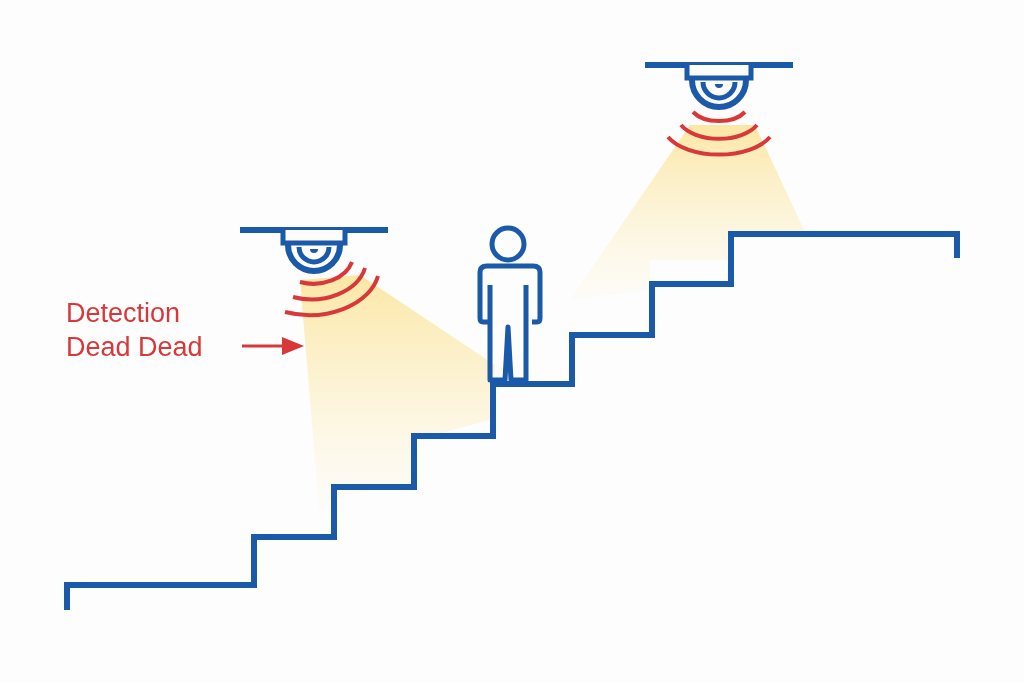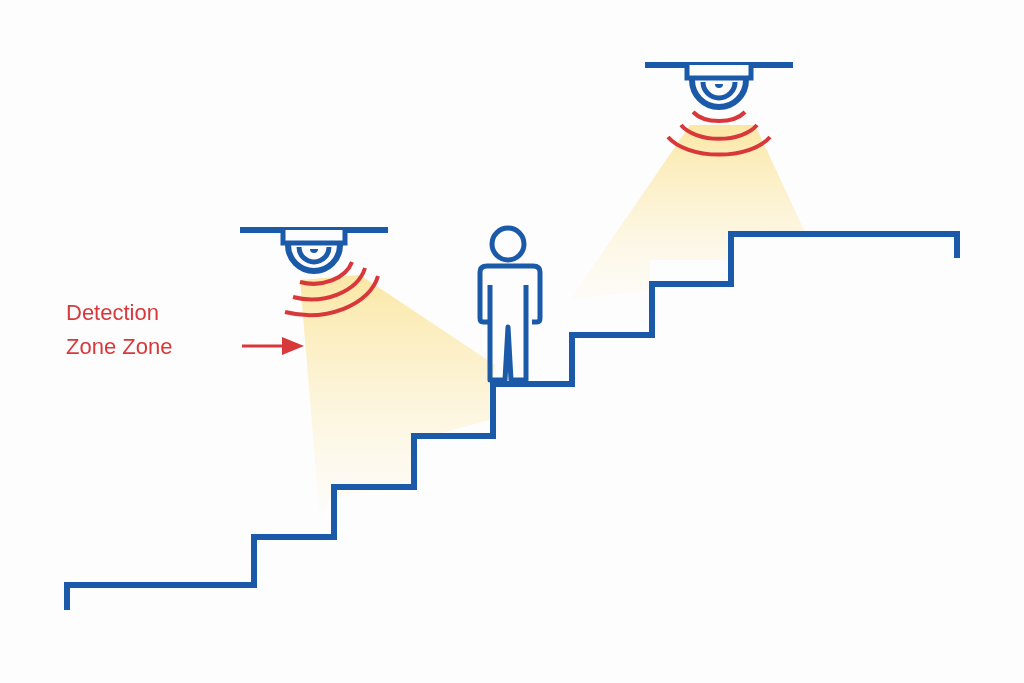--- a/index.html
+++ b/index.html
@@ -1,18 +1,18 @@
 <!DOCTYPE html>
 <html><head>
 <meta charset="utf-8">
 <style>
   html, body { margin:0; padding:0; background:#fdfdfe; }
   .canvas { position:relative; width:1024px; height:683px; overflow:hidden; background:#fdfdfe; }
   svg { position:absolute; left:0; top:0; }
-  .label { position:absolute; left:66px; top:296px; font-family:"Liberation Sans", sans-serif; font-size:22px; line-height:34px; color:#d8383a; }
+  .label { position:absolute; left:66px; top:296px; font-family:"Liberation Sans", sans-serif; font-size:27px; line-height:34px; color:#d8383a; }
 </style>
 </head>
 <body>
 
 <div class="canvas">
   <svg width="1024" height="683" viewBox="0 0 1024 683">
     <defs>
       <linearGradient id="beamL" x1="0" y1="0" x2="0" y2="1">
         <stop offset="0" stop-color="#fbe6a0" stop-opacity="0.95"></stop>
         <stop offset="1" stop-color="#fdf3d2" stop-opacity="0.1"></stop>
@@ -57,15 +57,15 @@
     </g>
 
     <g>
       <line x1="242" y1="346" x2="290" y2="346" stroke="#d8383a" stroke-width="3"></line>
       <polygon points="282,337 304,346 282,355" fill="#d8383a"></polygon>
     </g>
   </svg>
 
   <div class="label">
     <div>Detection</div>
-    <div>Zone Zone</div>
+    <div>Dead Dead</div>
   </div>
 </div>
 
 </body></html>

